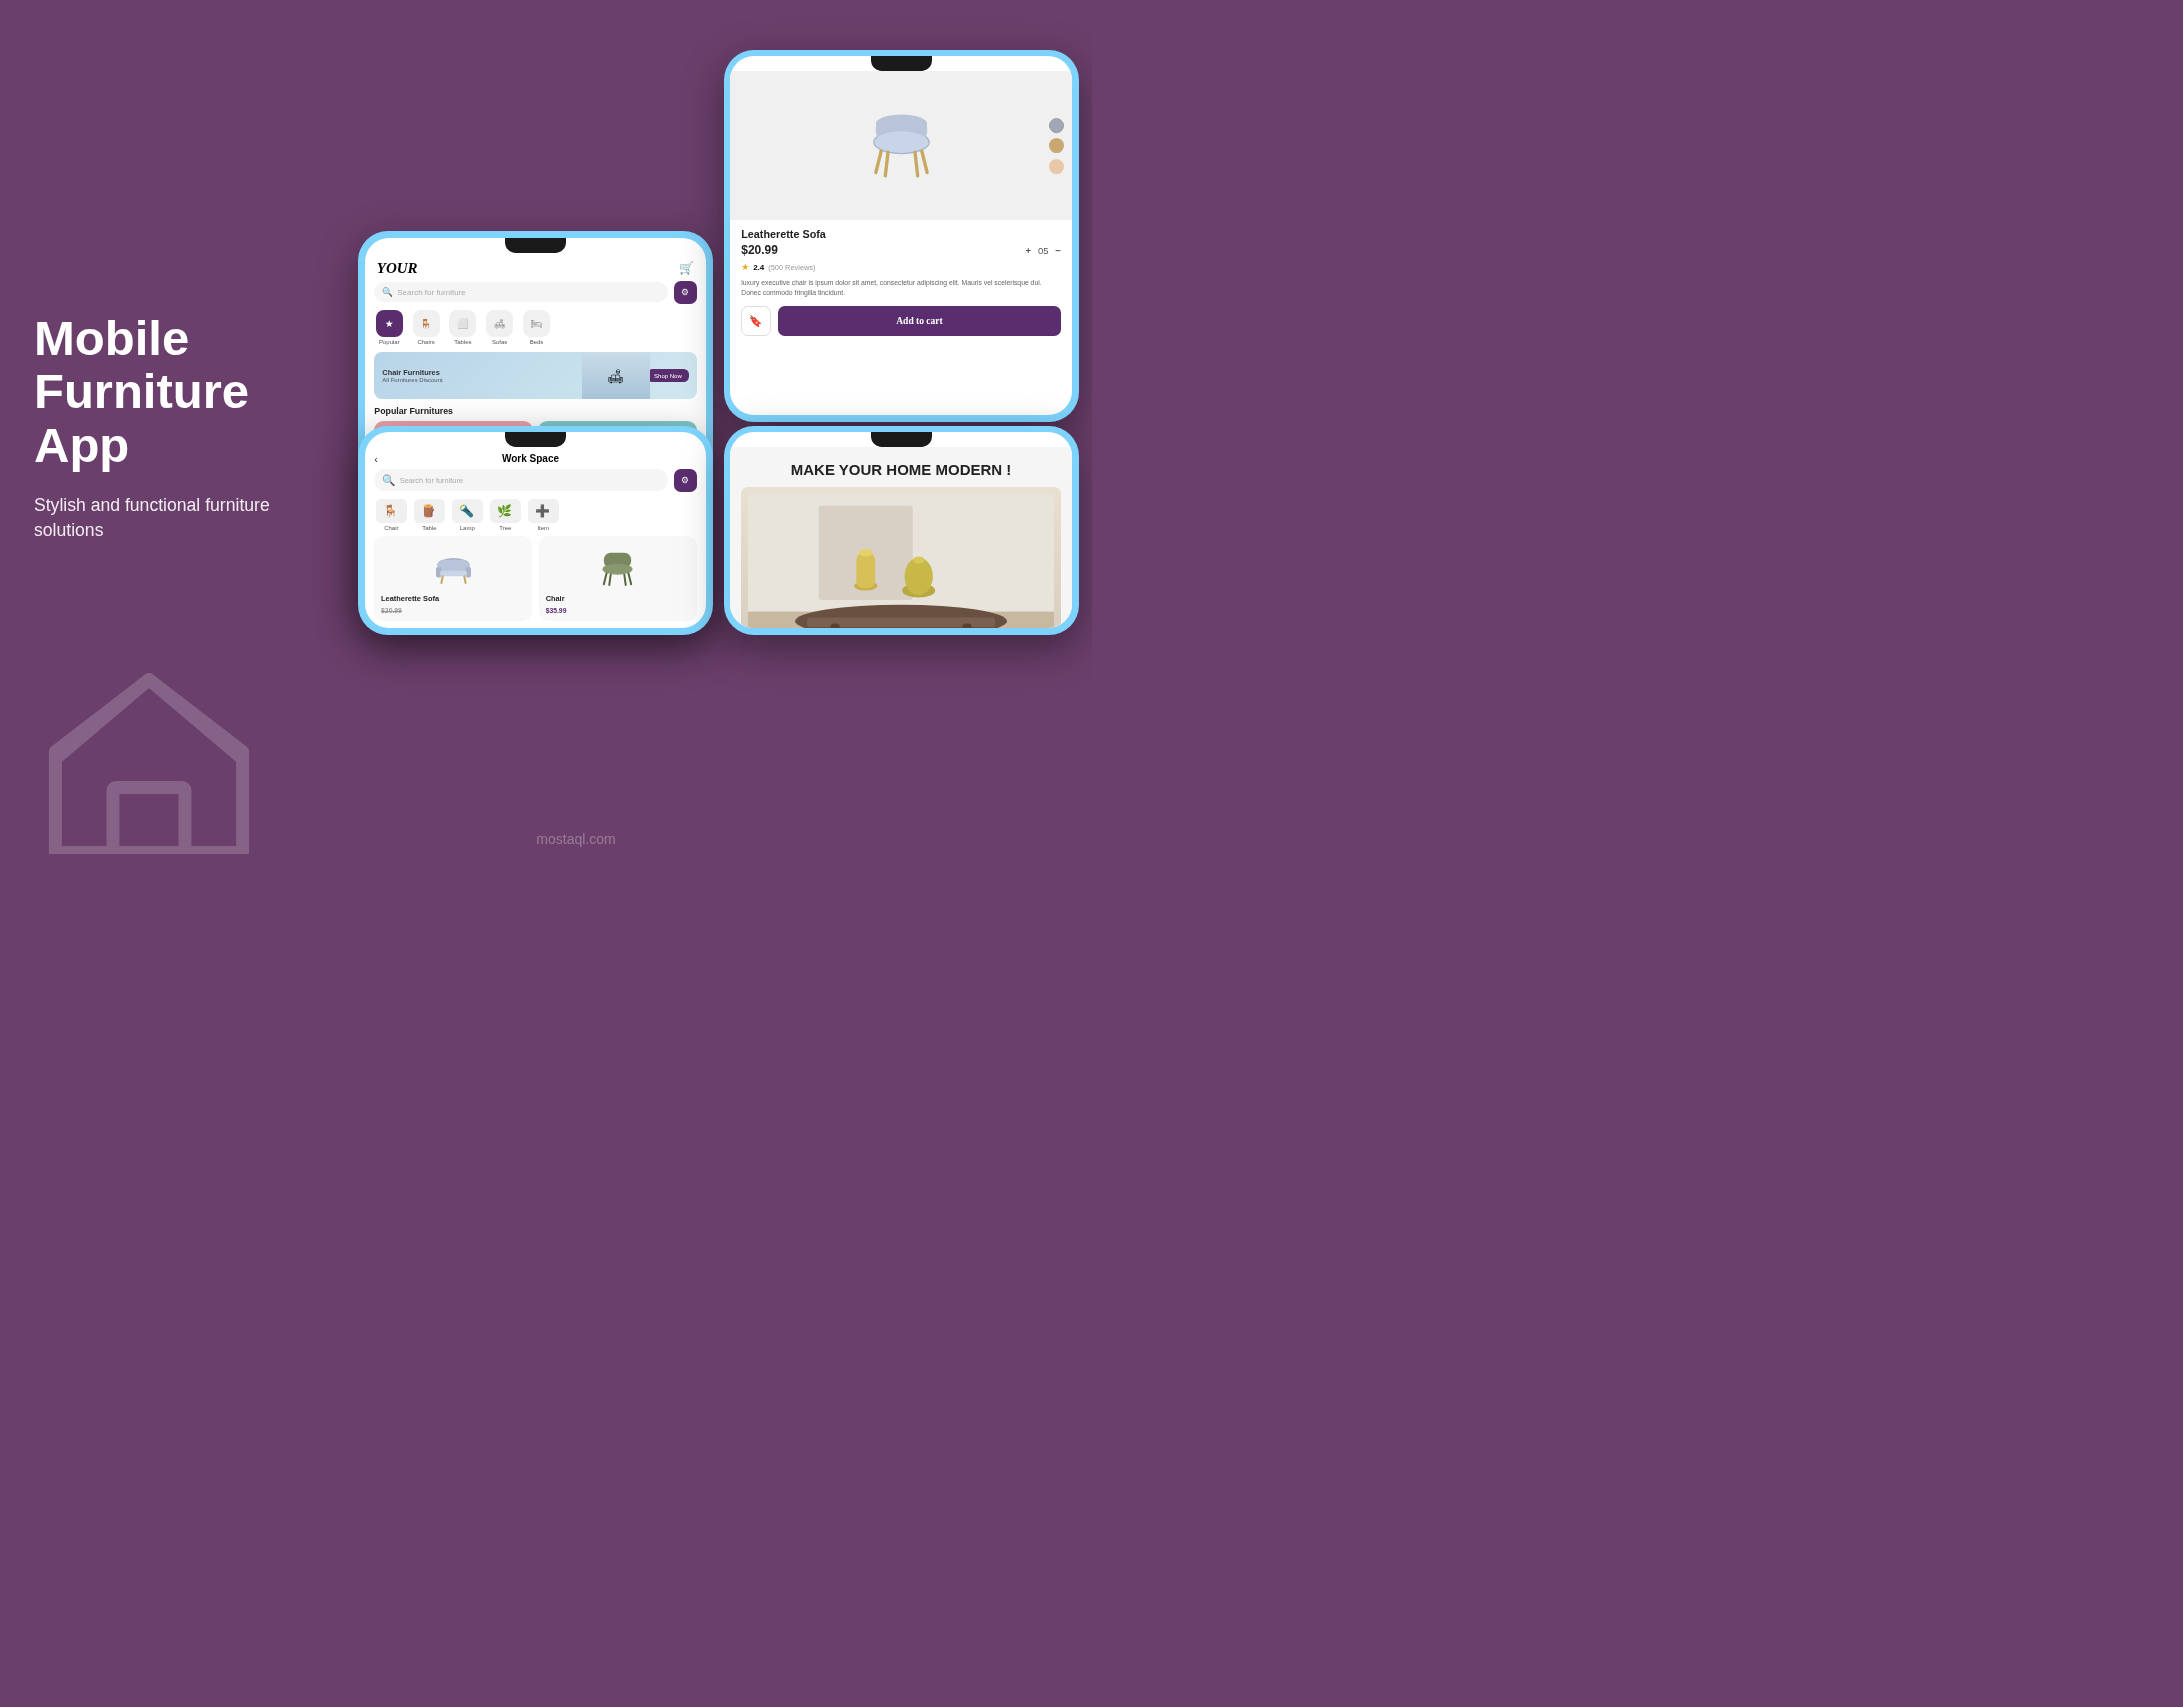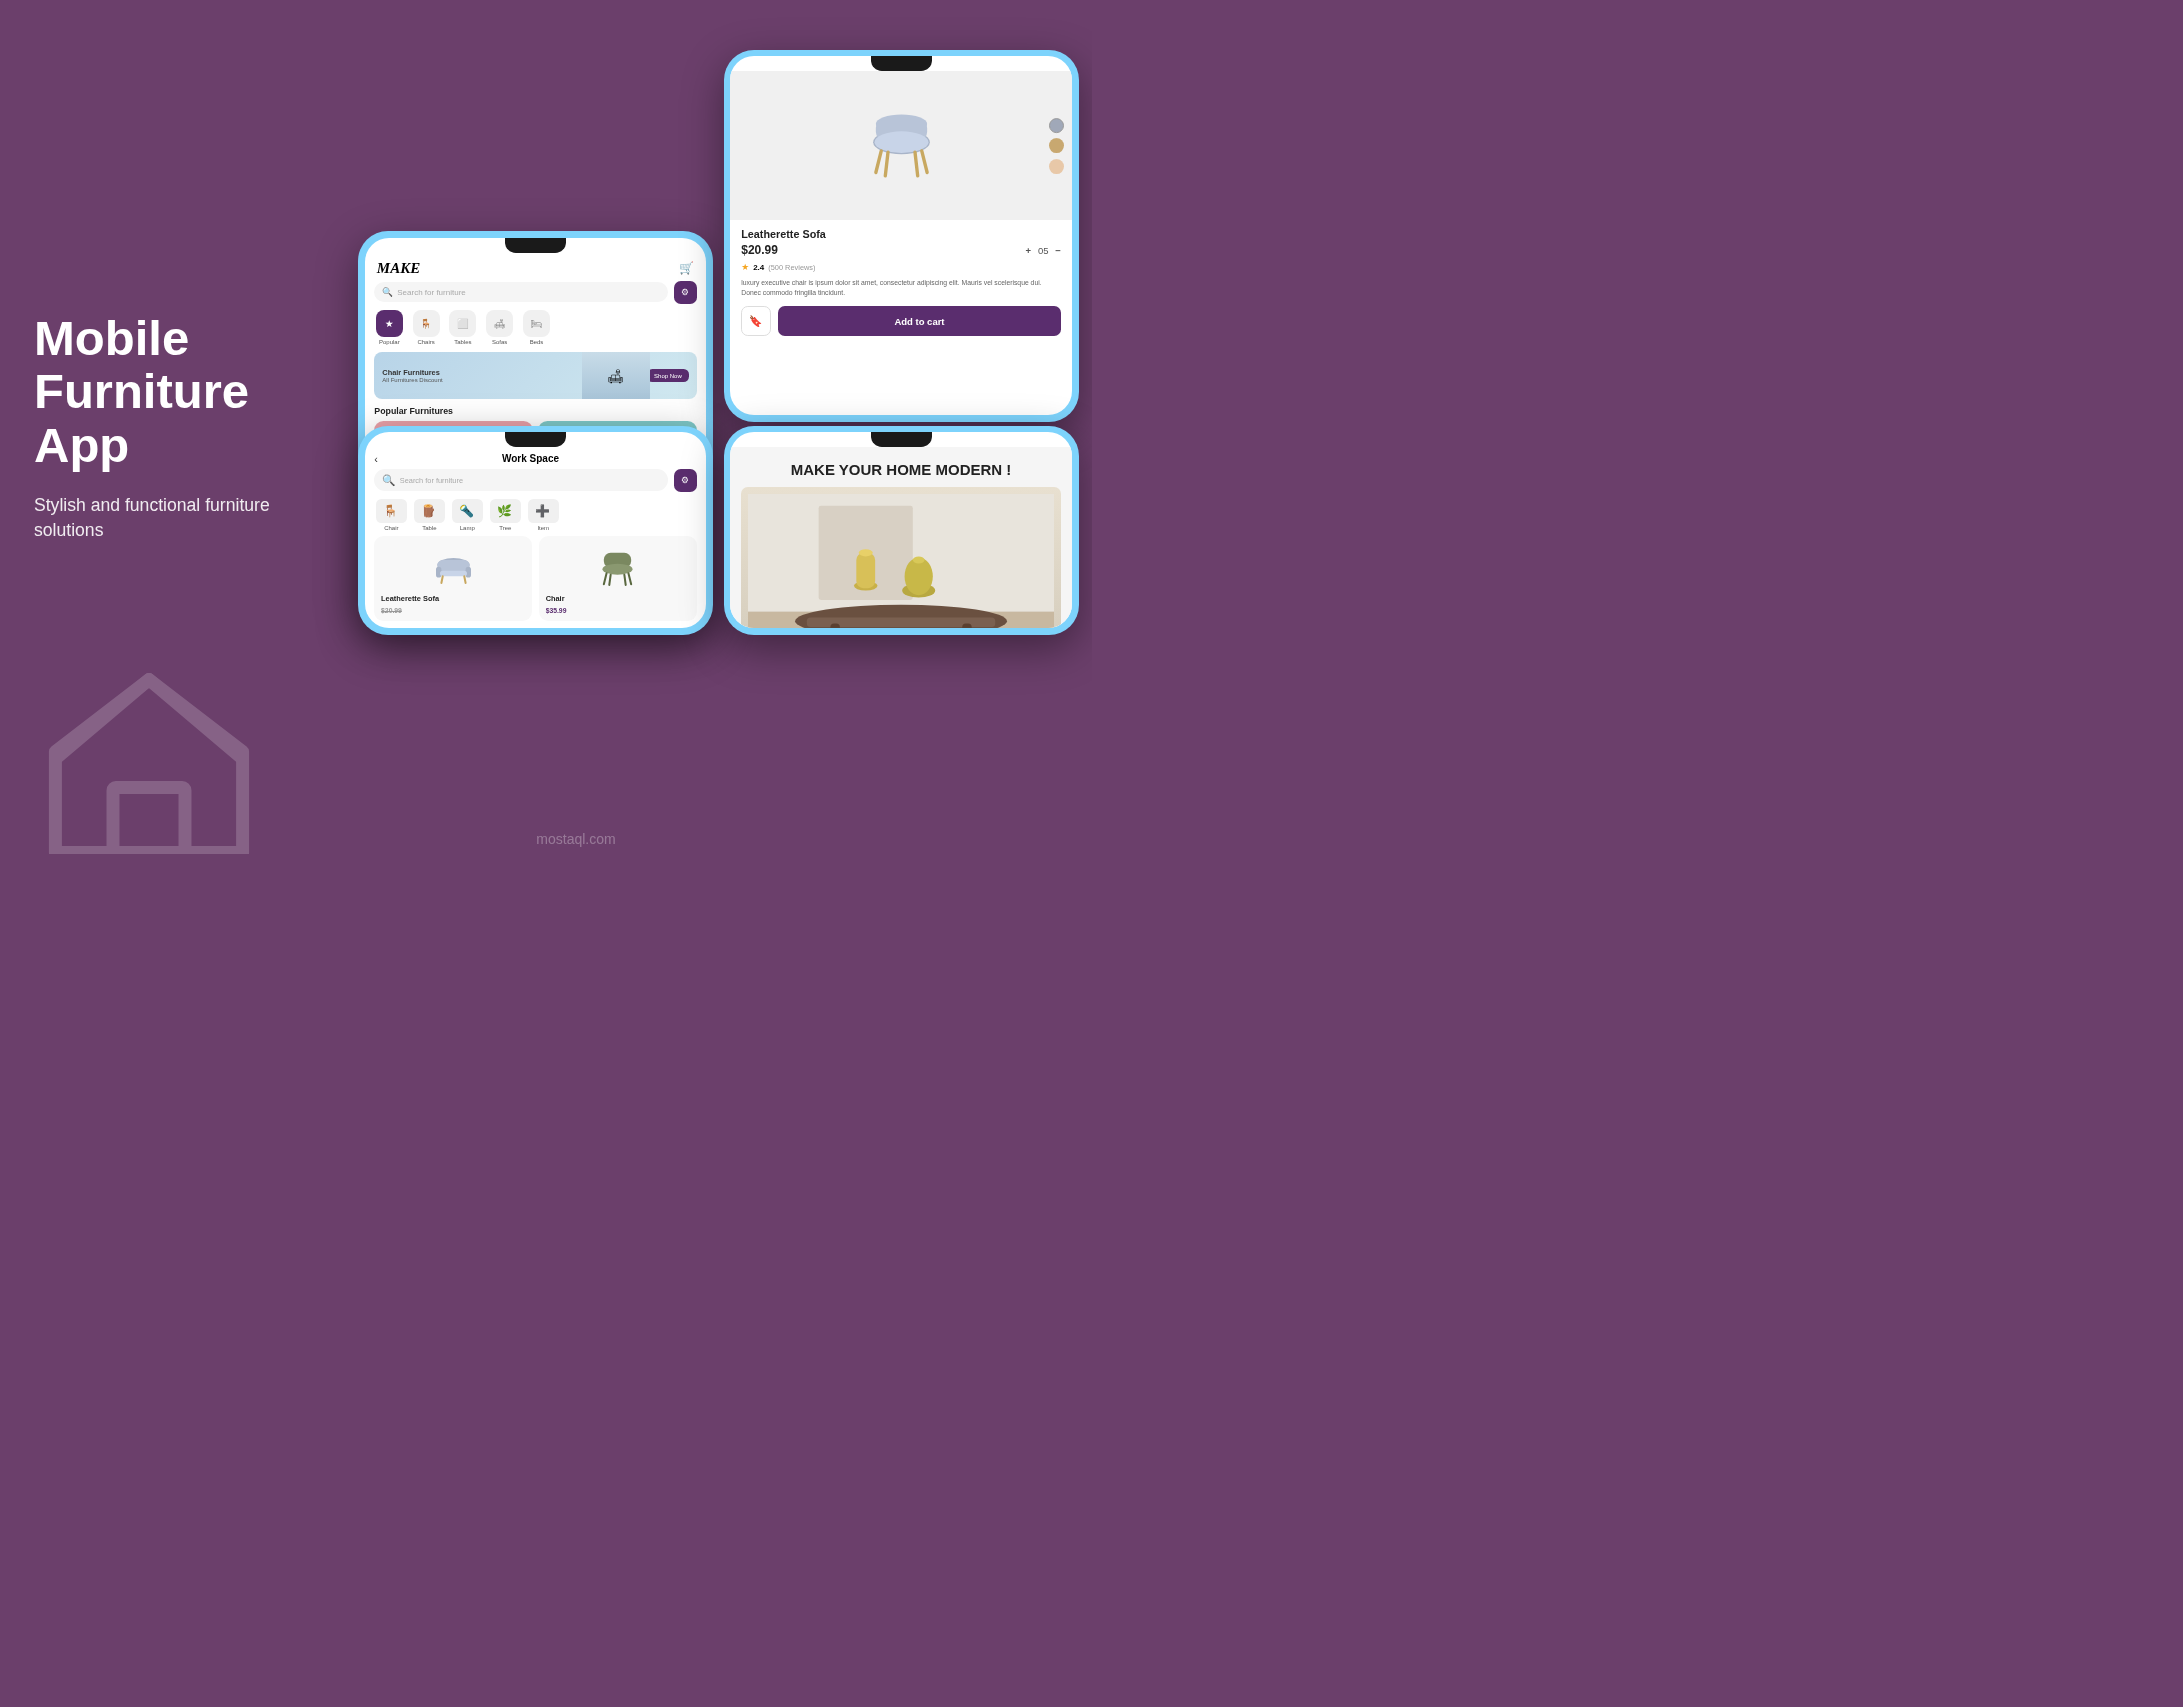--- a/index.html
+++ b/index.html
@@ -332,20 +332,21 @@
       flex: 1;
       background: #5a2d6e;
       color: white;
       border-radius: 6.8px;
       height: 30px;
       display: flex;
       align-items: center;
       justify-content: center;
       font-size: 9.5px;
       font-weight: 600;
+      font-family: Liberation Serif, serif;
     }
 
     
     .phone-workspace {
       grid-column: 1;
       grid-row: 2;
       height: 209px;
       align-self: start;
       margin-top: -6.8px;
     }
@@ -502,21 +503,21 @@
   <p>Stylish and functional furniture solutions</p>
 </div>
 
 <div class="phones-area">
 
   <div class="phone phone-home">
     <div class="phone-inner">
       <div class="phone-notch"></div>
 
       <div class="home-header">
-        <span class="home-title">MAKE</span>
+        <span class="home-title">YOUR</span>
         <span class="cart-icon">🛒</span>
       </div>
 
       <div class="search-bar">
         <div class="search-input-wrap">
           <span class="search-icon">🔍</span>
           <span class="search-placeholder">Search for furniture</span>
         </div>
         <div class="filter-btn">⚙</div>
       </div>

